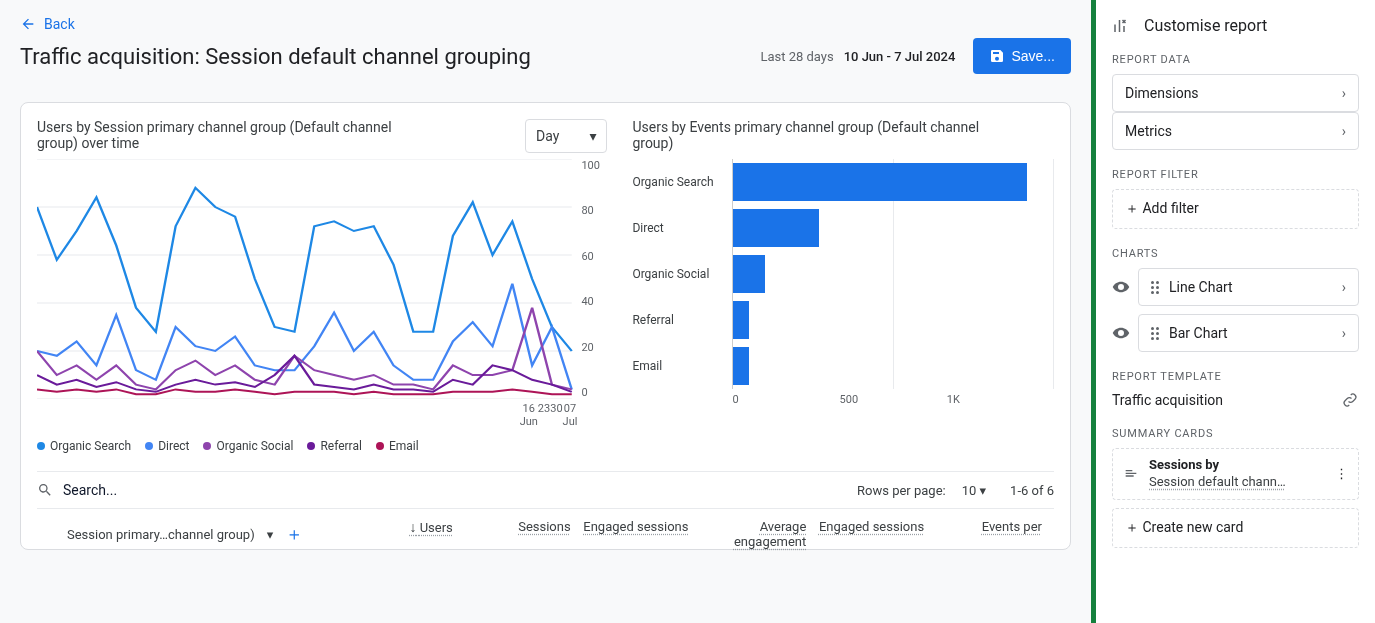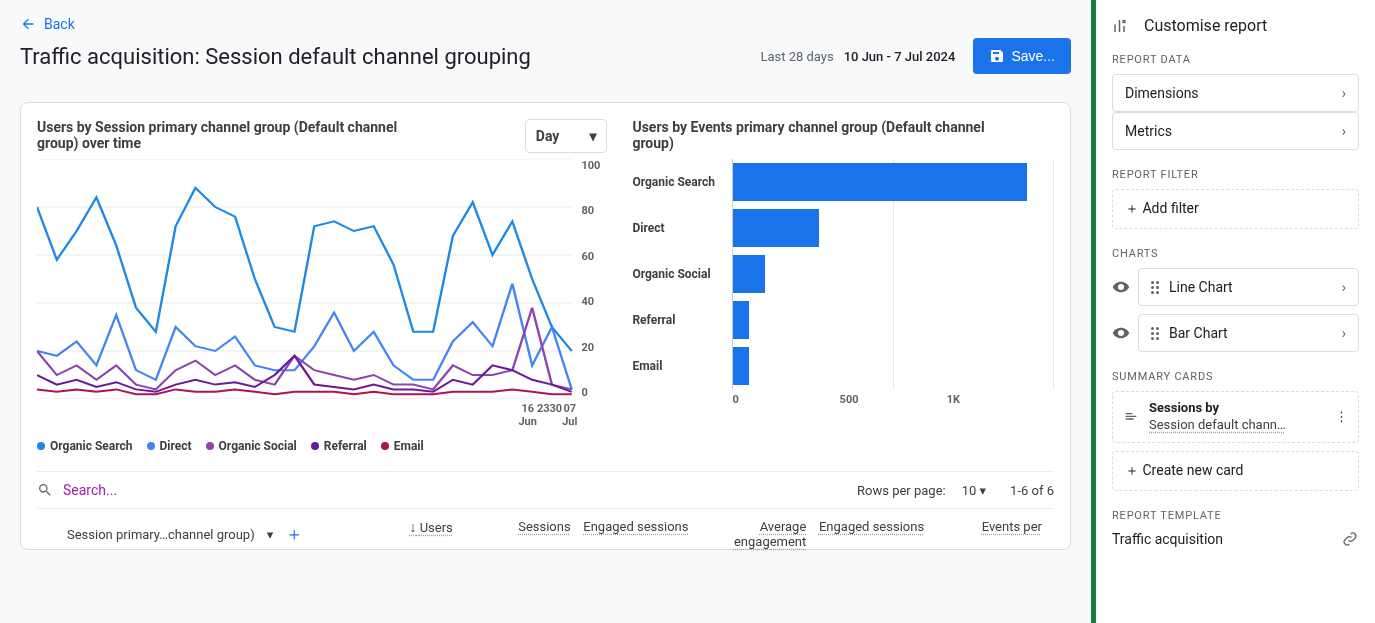--- a/index.html
+++ b/index.html
@@ -76,21 +76,20 @@
   
   .card {
     background: #fff;
     border: 1px solid #dadce0;
     border-radius: 8px;
     padding: 16px 16px 0 16px;
   }
   .charts-row {
     display: flex;
     gap: 25px;
-    font-weight: bold;
   }
   .chart-left { flex: 1.15; }
   .chart-right { flex: 0.85; }
 
   .chart-header {
     display: flex;
     justify-content: space-between;
     align-items: flex-start;
     margin-bottom: 6px;
   }
@@ -197,21 +196,21 @@
     align-items: center;
     justify-content: space-between;
     border-top: 1px solid #e8eaed;
     margin-top: 18px;
     padding: 10px 0;
   }
   .search-box {
     display: flex;
     align-items: center;
     gap: 10px;
-    color: #a21caf;
+    color: #0f172a;
     font-size: 14px;
   }
   .rows-area {
     display: flex;
     align-items: center;
     gap: 24px;
     font-size: 13px;
     color: #3c4043;
   }
   .rpp { display: flex; align-items: center; gap: 16px; }
@@ -543,40 +542,40 @@
             <span></span>
             <span></span>
           </span>
         <span style="flex:1">Bar Chart</span>
         <span class="chev">›</span>
       </div>
     </div>
   </div>
 
   <div class="side-block">
+    <div class="side-section-label">REPORT TEMPLATE</div>
+    <div class="template-row">
+      <span>Traffic acquisition</span>
+      <svg class="icon-svg" viewBox="0 0 24 24">
+          <path fill="none" stroke="#5f6368" stroke-width="1.6" d="M10 14a4 4 0 0 0 5.66 0l3-3A4 4 0 0 0 13 5.34M14 10a4 4 0 0 0-5.66 0l-3 3A4 4 0 0 0 11 18.66"></path>
+        </svg>
+    </div>
+  </div>
+
+  <div class="side-block">
     <div class="side-section-label">SUMMARY CARDS</div>
     <div class="summary-card">
       <div style="display:flex; gap:10px; align-items:center;">
         <svg class="icon-sm" viewBox="0 0 24 24">
             <path fill="#5f6368" d="M4 6h10v2H4zm0 4h16v2H4zm0 4h12v2H4z"></path>
           </svg>
         <div class="summary-text">
           <div><b>Sessions by</b></div>
           <div class="summary-sub">Session default chann…</div>
         </div>
       </div>
       <span>⋮</span>
     </div>
     <div class="side-item dashed">
       <span><span>＋</span> <span>Create new card</span></span>
     </div>
   </div>
-
-  <div class="side-block">
-    <div class="side-section-label">REPORT TEMPLATE</div>
-    <div class="template-row">
-      <span>Traffic acquisition</span>
-      <svg class="icon-svg" viewBox="0 0 24 24">
-          <path fill="none" stroke="#5f6368" stroke-width="1.6" d="M10 14a4 4 0 0 0 5.66 0l3-3A4 4 0 0 0 13 5.34M14 10a4 4 0 0 0-5.66 0l-3 3A4 4 0 0 0 11 18.66"></path>
-        </svg>
-    </div>
-  </div>
 </div>
 
 </body></html>

